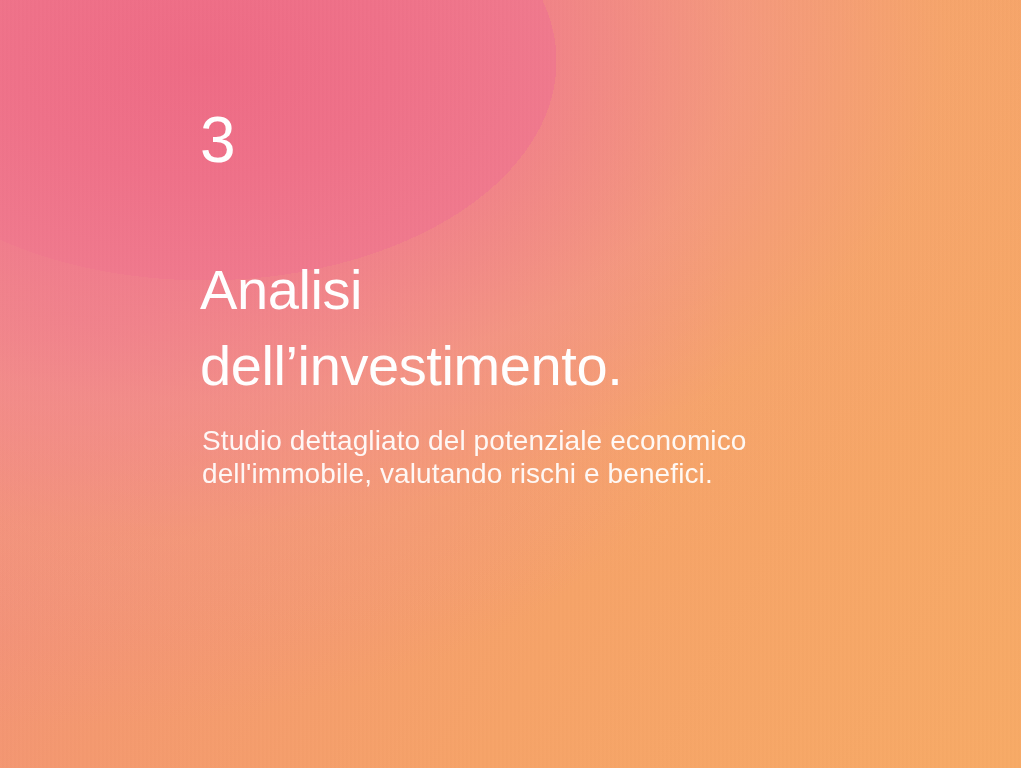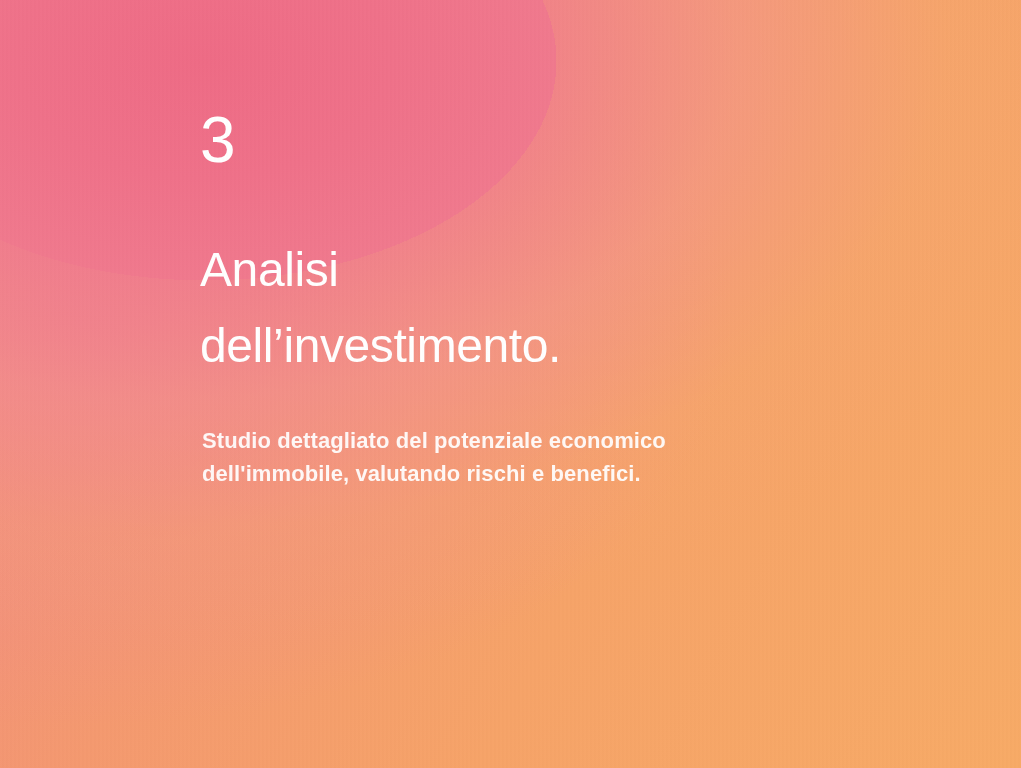--- a/index.html
+++ b/index.html
@@ -75,38 +75,38 @@
     left: 0;
     font-size: 64px;
     font-weight: 400;
     line-height: 1;
     color: #FFFFFF;
     letter-spacing: 0.2px;
   }
 
   .headline {
     position: absolute;
-    top: 232px;
+    top: 252px;
     left: 0;
     margin: 0;
-    font-size: 48px;
+    font-size: 56px;
     font-weight: 400;
     line-height: 76px;
     color: #FFFFFF;
     letter-spacing: -0.4px;
     white-space: pre-line;
   }
 
   .subtitle {
     position: absolute;
     top: 424px;
     left: 2px;
     margin: 0;
-    font-size: 22px;
-    font-weight: 700;
+    font-size: 28px;
+    font-weight: 400;
     line-height: 33px;
     color: rgba(255, 255, 255, 0.93);
     letter-spacing: 0.1px;
     white-space: pre-line;
   }
 </style>
 </head>
 <body>
 
 <div class="slide">

